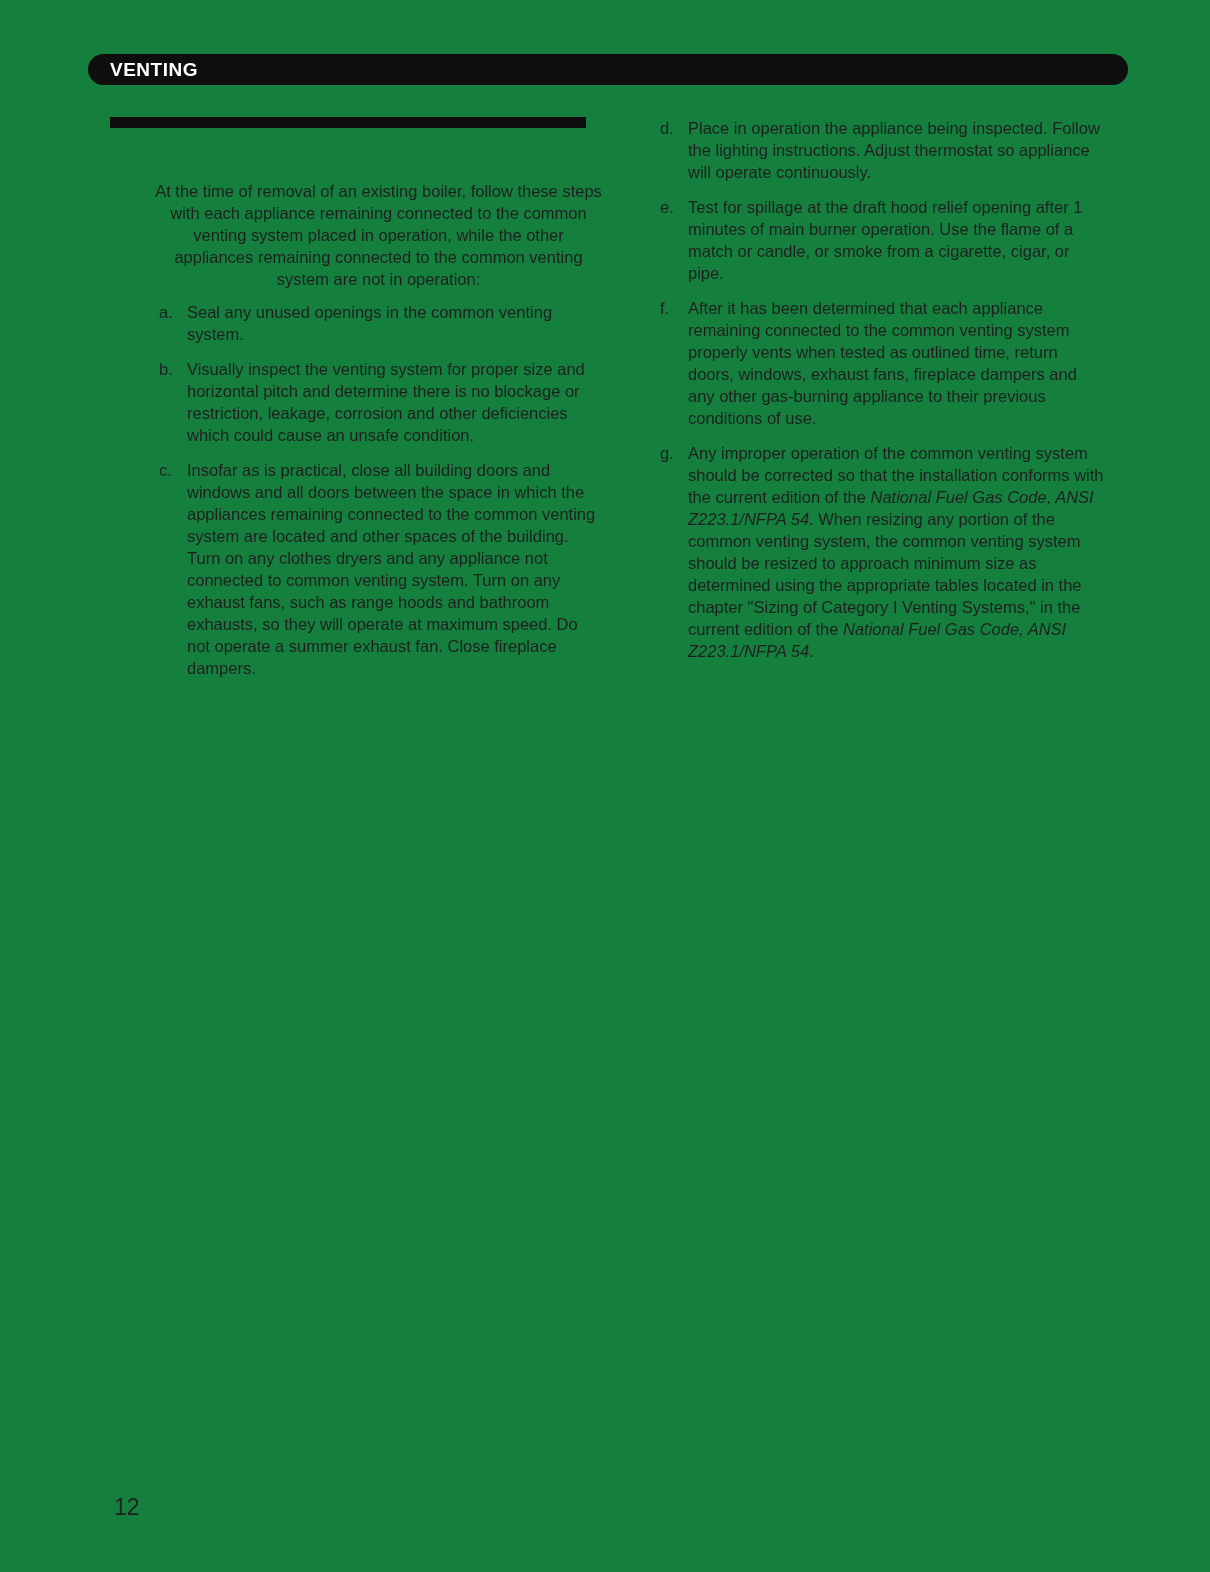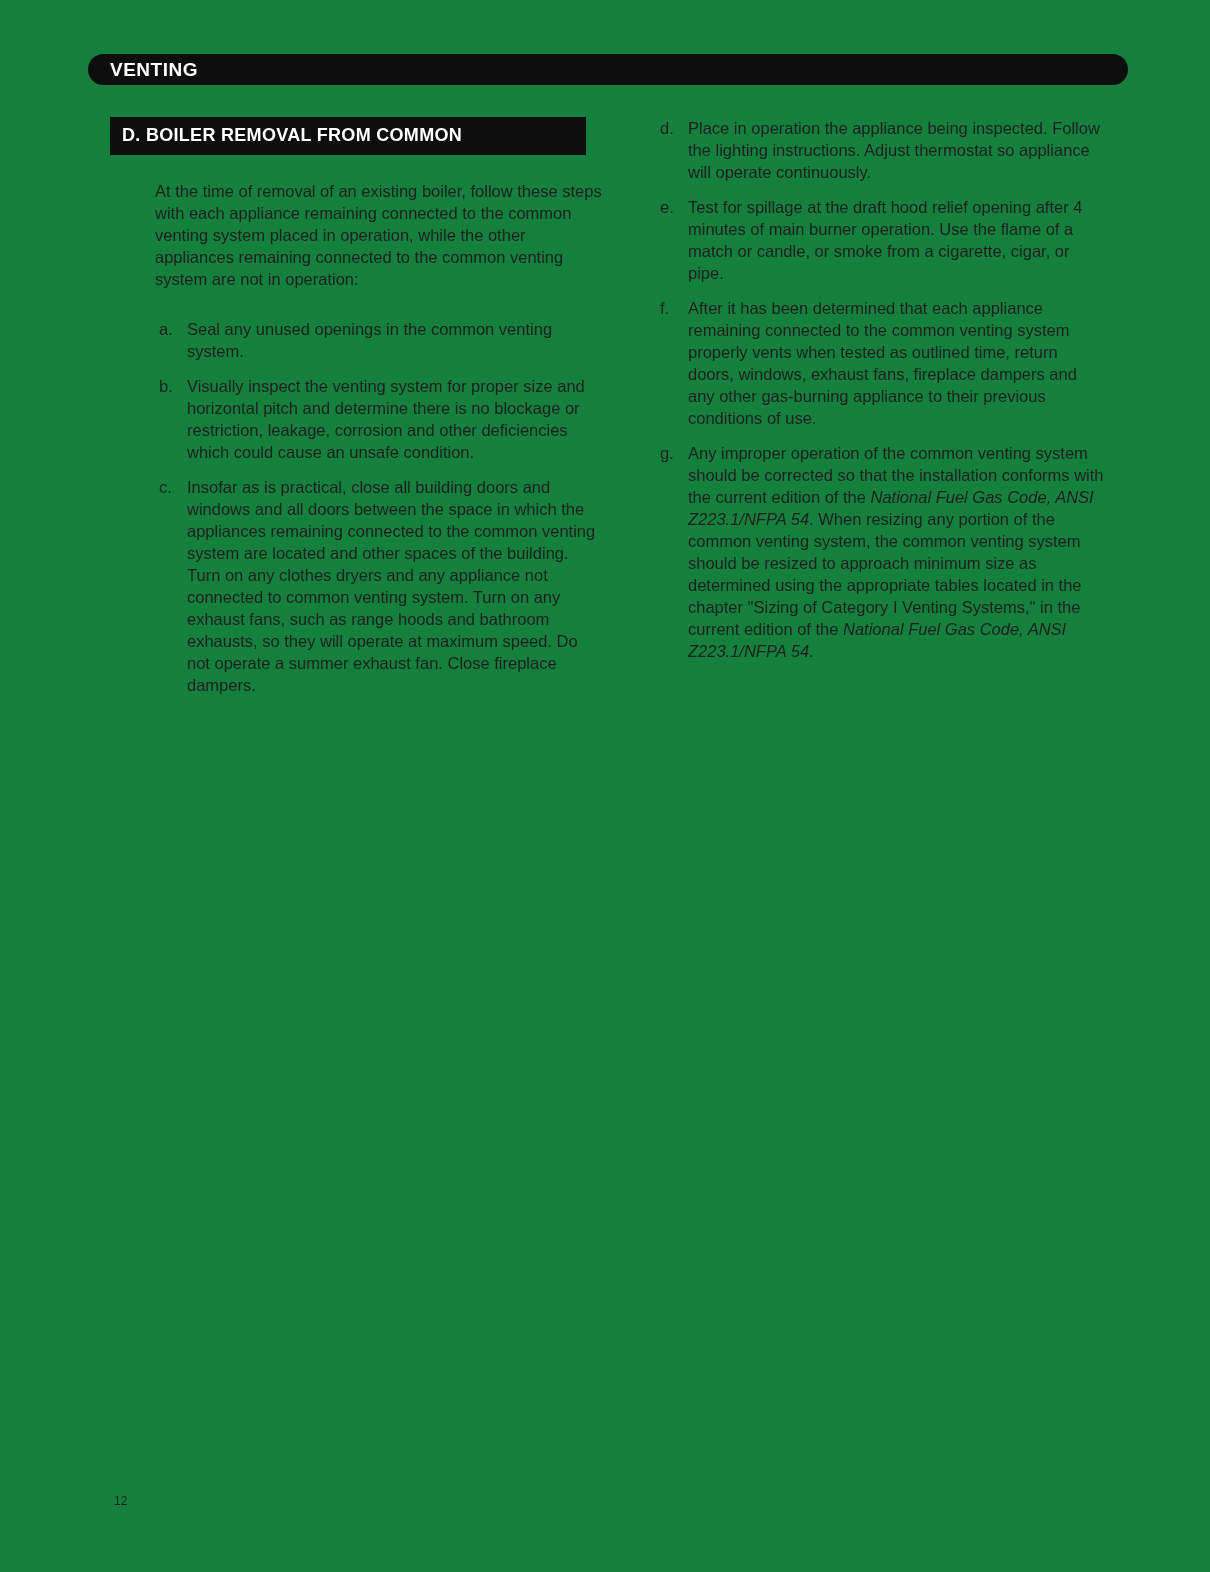--- a/index.html
+++ b/index.html
@@ -60,21 +60,22 @@
   .col {
     position: absolute;
     width: 447px;
     font-size: 16.5px;
     line-height: 22px;
   }
   .left-col  { left: 155px; top: 180px; }
   .right-col { left: 660px; top: 117px; }
 
   .intro {
-    margin: 0 0 28px 0;
+    margin: 0 0 11px 0;
+    text-align: center;
   }
   .list-item {
     display: flex;
     margin-bottom: 13px;
     padding-left: 4px;
   }
   .right-col .list-item {
     padding-left: 0;
   }
   .item-label {
@@ -84,35 +85,34 @@
     flex: 1;
   }
   .italic {
     font-style: italic;
   }
 
   .page-number {
     position: absolute;
     left: 114px;
     top: 1494px;
-    font-size: 12px;
+    font-size: 23px;
     color: #1f1f1f;
   }
 </style>
 </head>
 <body>
 
 <div class="page">
 
   <div class="header-bar">
     <span class="header-title">VENTING</span>
   </div>
 
   <div class="section-heading">
-    <div class="line1">D. BOILER REMOVAL FROM COMMON</div>
   </div>
 
   <div class="col left-col">
     <p class="intro">At the time of removal of an existing boiler, follow these steps with each appliance remaining connected to the common venting system placed in operation, while the other appliances remaining connected to the common venting system are not in operation:</p>
 
     <div class="list-item">
       <span class="item-label">a.</span>
       <span class="item-text">Seal any unused openings in the common venting system.</span>
     </div>
 
@@ -128,21 +128,21 @@
   </div>
 
   <div class="col right-col">
     <div class="list-item">
       <span class="item-label">d.</span>
       <span class="item-text">Place in operation the appliance being inspected. Follow the lighting instructions. Adjust thermostat so appliance will operate continuously.</span>
     </div>
 
     <div class="list-item">
       <span class="item-label">e.</span>
-      <span class="item-text">Test for spillage at the draft hood relief opening after 4 minutes of main burner operation. Use the flame of a match or candle, or smoke from a cigarette, cigar, or pipe.</span>
+      <span class="item-text">Test for spillage at the draft hood relief opening after 1 minutes of main burner operation. Use the flame of a match or candle, or smoke from a cigarette, cigar, or pipe.</span>
     </div>
 
     <div class="list-item">
       <span class="item-label">f.</span>
       <span class="item-text">After it has been determined that each appliance remaining connected to the common venting system properly vents when tested as outlined time, return doors, windows, exhaust fans, fireplace dampers and any other gas-burning appliance to their previous conditions of use.</span>
     </div>
 
     <div class="list-item">
       <span class="item-label">g.</span>
       <span class="item-text"><span>Any improper operation of the common venting system should be corrected so that the installation conforms with the current edition of the </span><span class="italic">National Fuel Gas Code, ANSI Z223.1/NFPA 54</span><span>. When resizing any portion of the common venting system, the common venting system should be resized to approach minimum size as determined using the appropriate tables located in the chapter "Sizing of Category I Venting Systems," in the current edition of the </span><span class="italic">National Fuel Gas Code, ANSI Z223.1/NFPA 54</span><span>.</span></span>

